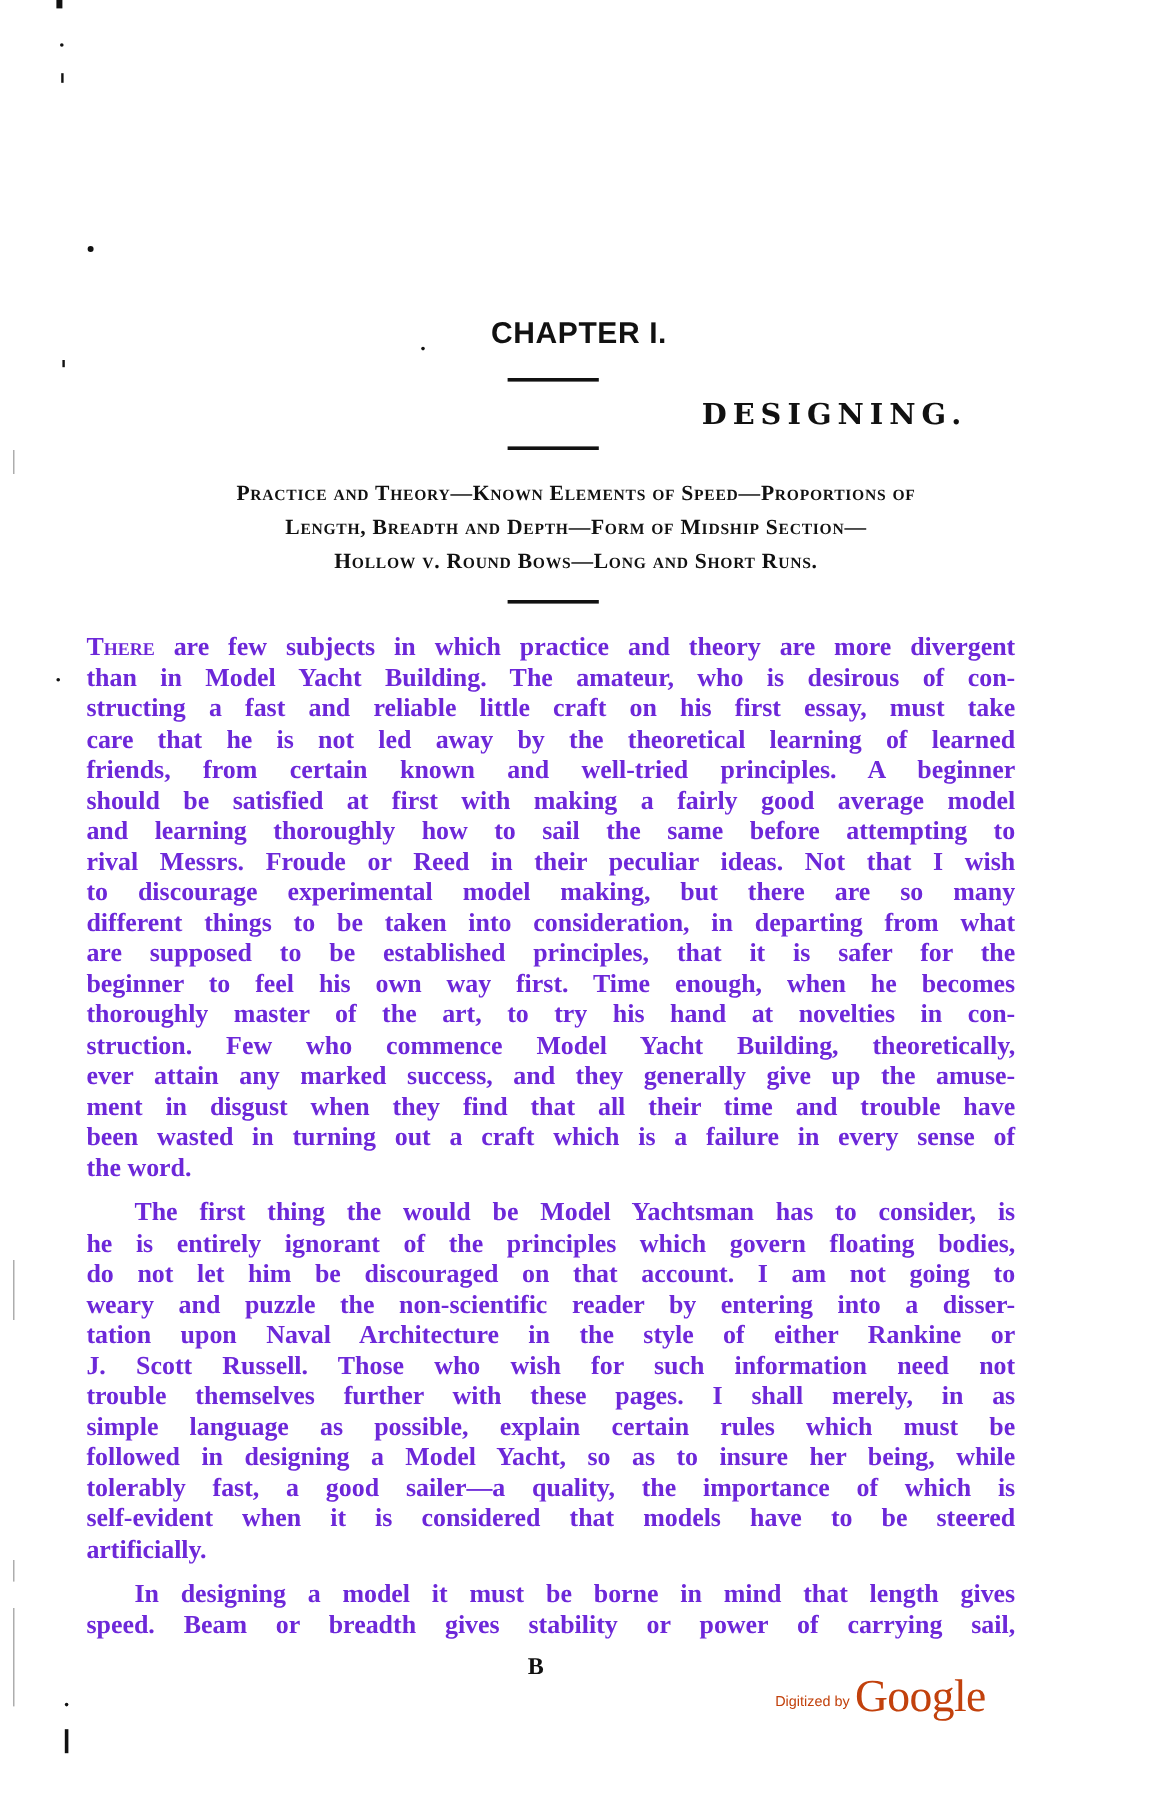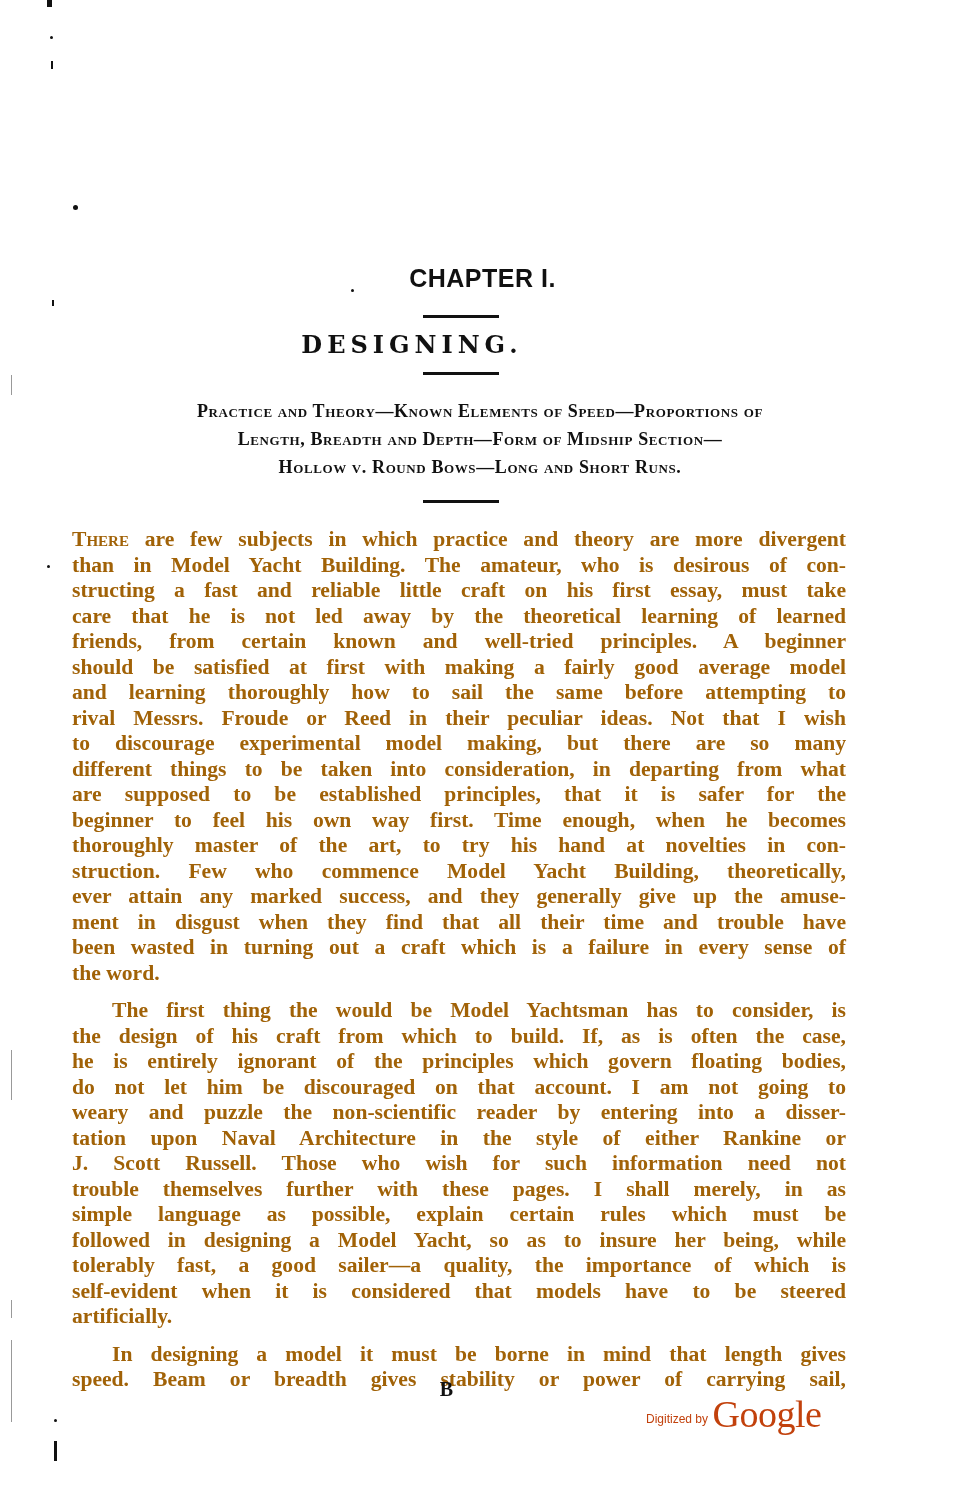--- a/index.html
+++ b/index.html
@@ -16,37 +16,37 @@
 
   .chapter-num {
     position: absolute; left: 0; width: 965px; top: 264px;
     text-align: center;
     font-family: "Liberation Sans", "DejaVu Sans", sans-serif;
     font-weight: bold; font-size: 25px; letter-spacing: 0.5px;
   }
   .rule { position: absolute; height: 3px; background: #111; }
   .chapter-title {
     position: absolute; left: 0; width: 806px; top: 330px;
-    text-align: center; font-family: "DejaVu Serif", serif;
+    text-align: right; font-family: "DejaVu Serif", serif;
     font-weight: bold; font-size: 24px; letter-spacing: 5px;
     padding-left: 18px; box-sizing: border-box;
   }
   .synopsis {
     position: absolute; left: 80px; width: 800px; top: 397px;
     text-align: center; font-family: "Liberation Serif", serif;
     font-weight: bold; font-size: 18px; line-height: 28px;
     font-variant: small-caps; letter-spacing: 0.6px;
   }
   .synopsis div { white-space: nowrap; }
 
   .body-text {
     position: absolute; left: 72px; width: 774px; top: 527px;
     font-family: "Liberation Serif", serif;
     font-size: 21.6px; line-height: 25.5px;
-    font-weight: bold; color: #a16207;
+    font-weight: bold; color: #6d28d9;
   }
   .line { display: block; white-space: nowrap; text-align: justify; text-align-last: justify; height: 25.5px; }
   .line.last { text-align-last: left; }
   .line.indent { padding-left: 40px; margin-top: 12px; }
   .sc { font-variant: small-caps; }
 
   .signature {
     position: absolute; left: 0; width: 893px; top: 1378px; text-align: center;
     font-family: "Liberation Serif", serif; font-weight: bold; font-size: 20px;
   }
@@ -105,21 +105,20 @@
       <span class="line">beginner to feel his own way first.  Time enough, when he becomes</span>
       <span class="line">thoroughly master of the art, to try his hand at novelties in con-</span>
       <span class="line">struction.  Few who commence Model Yacht Building, theoretically,</span>
       <span class="line">ever attain any marked success, and they generally give up the amuse-</span>
       <span class="line">ment in disgust when they find that all their time and trouble have</span>
       <span class="line">been wasted in turning out a craft which is a failure in every sense of</span>
       <span class="line last">the word.</span>
     </div>
     <div>
       <span class="line indent">The first thing the would be Model Yachtsman has to consider, is</span>
-      <span class="line">the design of his craft from which to build.  If, as is often the case,</span>
       <span class="line">he is entirely ignorant of the principles which govern floating bodies,</span>
       <span class="line">do not let him be discouraged on that account.  I am not going to</span>
       <span class="line">weary and puzzle the non-scientific reader by entering into a disser-</span>
       <span class="line">tation upon Naval Architecture in the style of either Rankine or</span>
       <span class="line">J. Scott Russell.  Those who wish for such information need not</span>
       <span class="line">trouble themselves further with these pages.  I shall merely, in as</span>
       <span class="line">simple language as possible, explain certain rules which must be</span>
       <span class="line">followed in designing a Model Yacht, so as to insure her being, while</span>
       <span class="line">tolerably fast, a good sailer—a quality, the importance of which is</span>
       <span class="line">self-evident when it is considered that models have to be steered</span>

